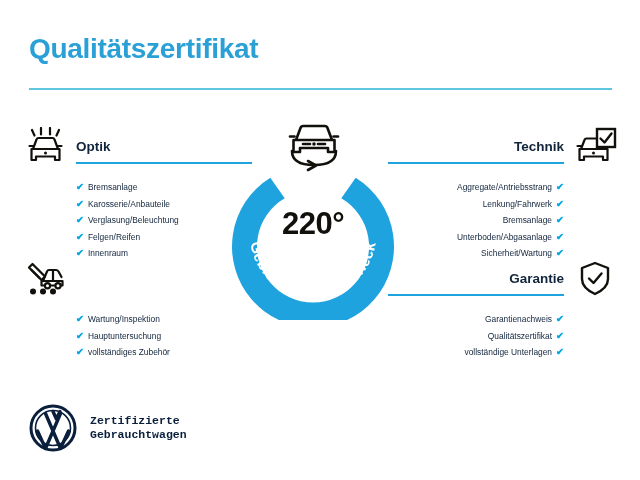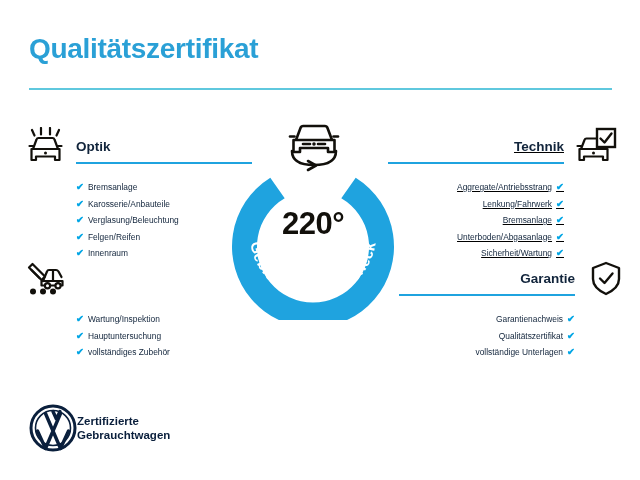--- a/index.html
+++ b/index.html
@@ -38,23 +38,23 @@
     width: 583px;
     height: 2px;
     background: #5FC8DE;
   }
 
   
   .section {
     position: absolute;
   }
   .sec-optik   { left: 22px;  top: 126px; width: 230px; }
-  .sec-technik { left: 388px; top: 126px; width: 230px; text-decoration: underline; }
+  .sec-technik { left: 388px; top: 126px; width: 230px; }
   .sec-wartung { left: 22px;  top: 258px; width: 230px; }
-  .sec-garantie{ left: 399px; top: 258px; width: 230px; }
+  .sec-garantie{ left: 388px; top: 258px; width: 230px; }
 
   .sec-head {
     display: flex;
     align-items: flex-start;
     height: 46px;
   }
   .sec-head.right { justify-content: flex-end; }
 
   .sec-icon {
     width: 46px;
@@ -156,25 +156,26 @@
   
   .footer {
     position: absolute;
     left: 29px;
     top: 404px;
     display: flex;
     align-items: center;
   }
   .vw-logo { width: 48px; height: 48px; flex: 0 0 48px; }
   .footer-text {
-    margin-left: 0;
+    margin-left: 13px;
     font-size: 11.5px;
     font-weight: bold;
     color: #0A1F3C;
     line-height: 14.5px;
+    font-family: Liberation Mono, monospace;
   }
 </style>
 </head>
 <body>
 
 <div class="page">
 
   <div class="title">Qualitätszertifikat</div>
   <div class="title-rule"></div>
 

